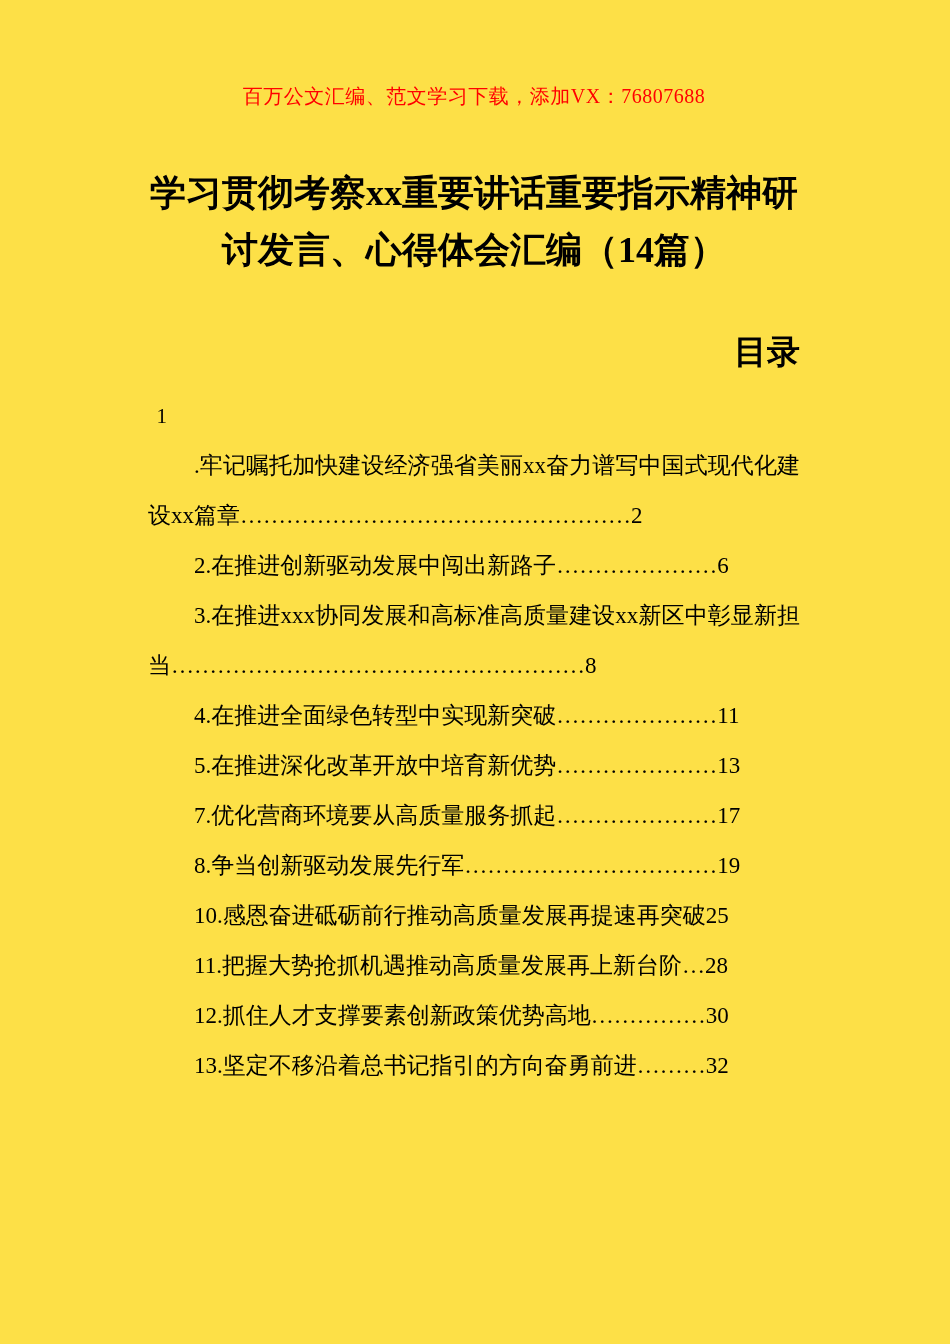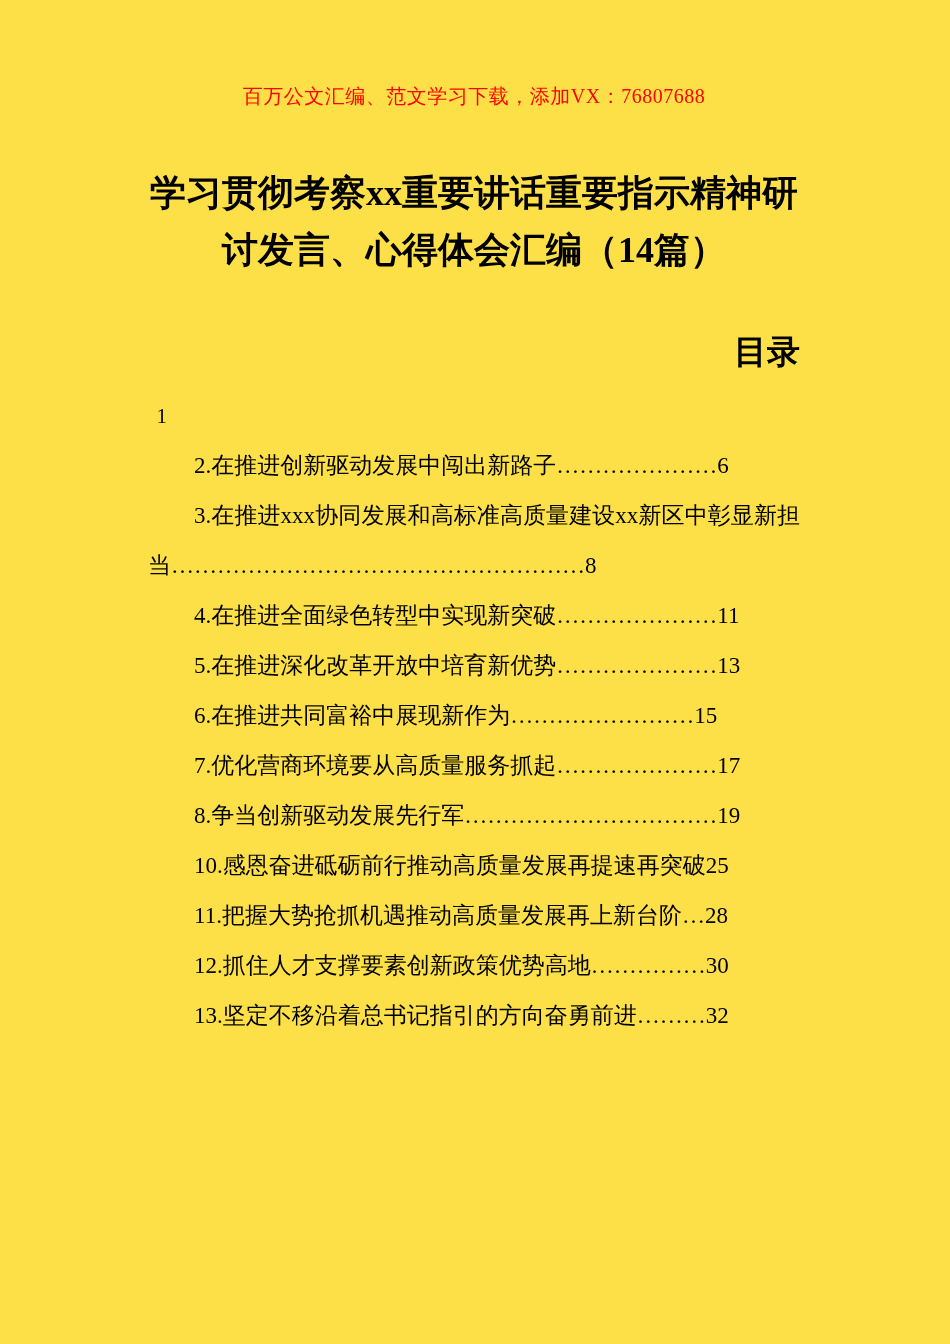--- a/index.html
+++ b/index.html
@@ -65,25 +65,25 @@
 
   <div class="notice" style="color: rgb(255, 0, 0);">百万公文汇编、范文学习下载，添加VX：76807688</div>
 
   <h1 class="doc-title">学习贯彻考察xx重要讲话重要指示精神研讨发言、心得体会汇编（14篇）</h1>
 
   <h2 class="toc-heading">目录</h2>
 
   <p class="orphan-number">1</p>
 
   <div class="toc-list">
+      <p class="toc-entry"><span class="label">.牢记嘱托加快建设经济强省美丽xx奋力谱写中国式现代化建设xx篇章</span><span class="dots">……………………………………………</span><span class="pagenum">2</span></p>
       <p class="toc-entry"><span class="label">2.在推进创新驱动发展中闯出新路子</span><span class="dots">…………………</span><span class="pagenum">6</span></p>
       <p class="toc-entry"><span class="label">3.在推进xxx协同发展和高标准高质量建设xx新区中彰显新担当</span><span class="dots">………………………………………………</span><span class="pagenum">8</span></p>
       <p class="toc-entry"><span class="label">4.在推进全面绿色转型中实现新突破</span><span class="dots">…………………</span><span class="pagenum">11</span></p>
       <p class="toc-entry"><span class="label">5.在推进深化改革开放中培育新优势</span><span class="dots">…………………</span><span class="pagenum">13</span></p>
-      <p class="toc-entry"><span class="label">6.在推进共同富裕中展现新作为</span><span class="dots">……………………</span><span class="pagenum">15</span></p>
       <p class="toc-entry"><span class="label">7.优化营商环境要从高质量服务抓起</span><span class="dots">…………………</span><span class="pagenum">17</span></p>
       <p class="toc-entry"><span class="label">8.争当创新驱动发展先行军</span><span class="dots">……………………………</span><span class="pagenum">19</span></p>
       <p class="toc-entry"><span class="label">10.感恩奋进砥砺前行推动高质量发展再提速再突破</span><span class="dots"></span><span class="pagenum">25</span></p>
       <p class="toc-entry"><span class="label">11.把握大势抢抓机遇推动高质量发展再上新台阶</span><span class="dots">…</span><span class="pagenum">28</span></p>
       <p class="toc-entry"><span class="label">12.抓住人才支撑要素创新政策优势高地</span><span class="dots">……………</span><span class="pagenum">30</span></p>
       <p class="toc-entry"><span class="label">13.坚定不移沿着总书记指引的方向奋勇前进</span><span class="dots">………</span><span class="pagenum">32</span></p>
     </div>
 
 </div>
 

